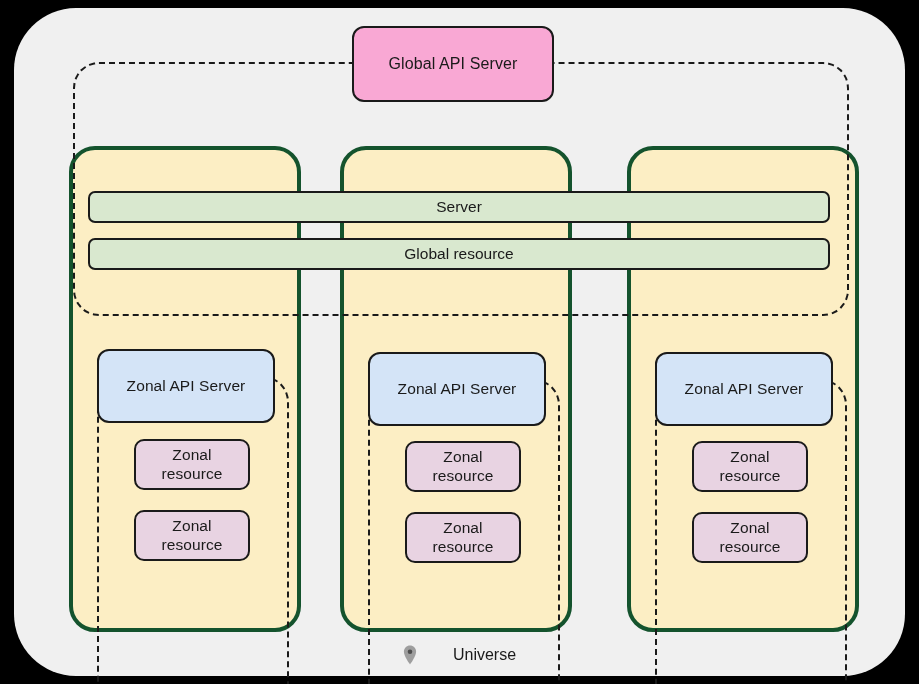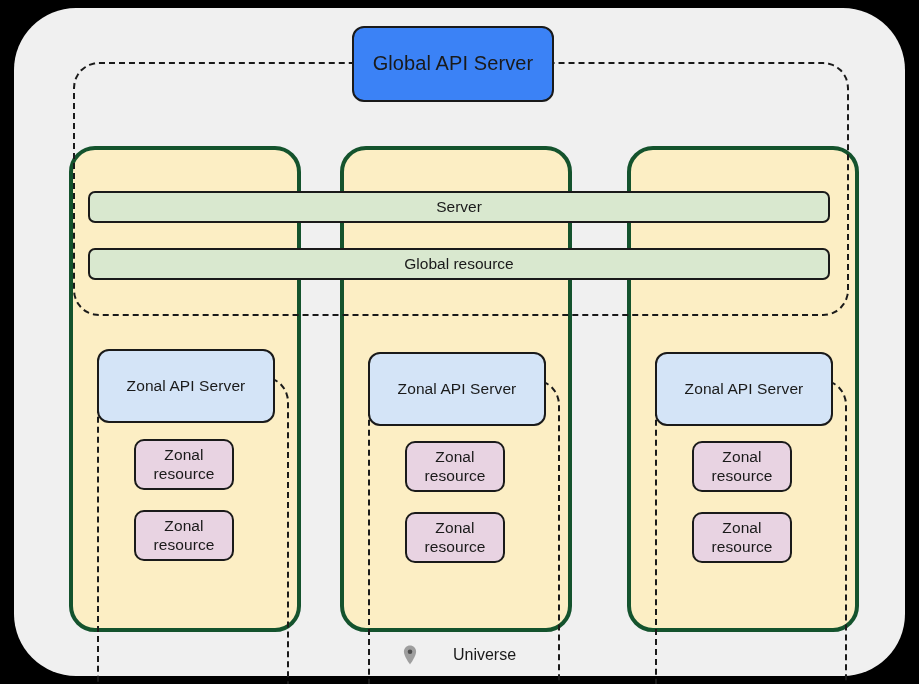--- a/index.html
+++ b/index.html
@@ -94,62 +94,62 @@
     line-height: 1.18;
     letter-spacing: 0.1px;
   }
 
   
   .global-api {
     left: 352px;
     top: 26px;
     width: 202px;
     height: 76px;
-    background: #3b82f6;
+    background: #f9a8d4;
     z-index: 8;
-    font-size: 20px;
+    font-size: 16px;
   }
 
   
   .span-bar {
     position: absolute;
     left: 88px;
     width: 742px;
     height: 32px;
     background: #d9e8cf;
     border: 2px solid #1a1a1a;
     border-radius: 7px;
     box-sizing: border-box;
     display: flex;
     align-items: center;
     justify-content: center;
     color: #1a1a1a;
     font-size: 15.5px;
     z-index: 7;
   }
   .bar-project { top: 191px; }
-  .bar-global-resource { top: 248px; justify-content: center; }
+  .bar-global-resource { top: 238px; justify-content: center; }
 
   
   .zonal-api {
     left: 24px;
     width: 178px;
     height: 74px;
     background: #d4e4f7;
     z-index: 7;
     font-size: 15.5px;
   }
   .zone-a .zonal-api { top: 199px; }
   .zone-b .zonal-api { top: 202px; }
   .zone-c .zonal-api { top: 202px; }
 
   
   .zonal-res {
     left: 61px;
-    width: 100px;
+    width: 116px;
     height: 51px;
     background: #e8d3e2;
     z-index: 7;
     font-size: 15.5px;
     flex-direction: column;
     border-radius: 10px;
   }
   .zone-a .res-1 { top: 289px; }
   .zone-a .res-2 { top: 360px; }
   .zone-b .res-1 { top: 291px; }

